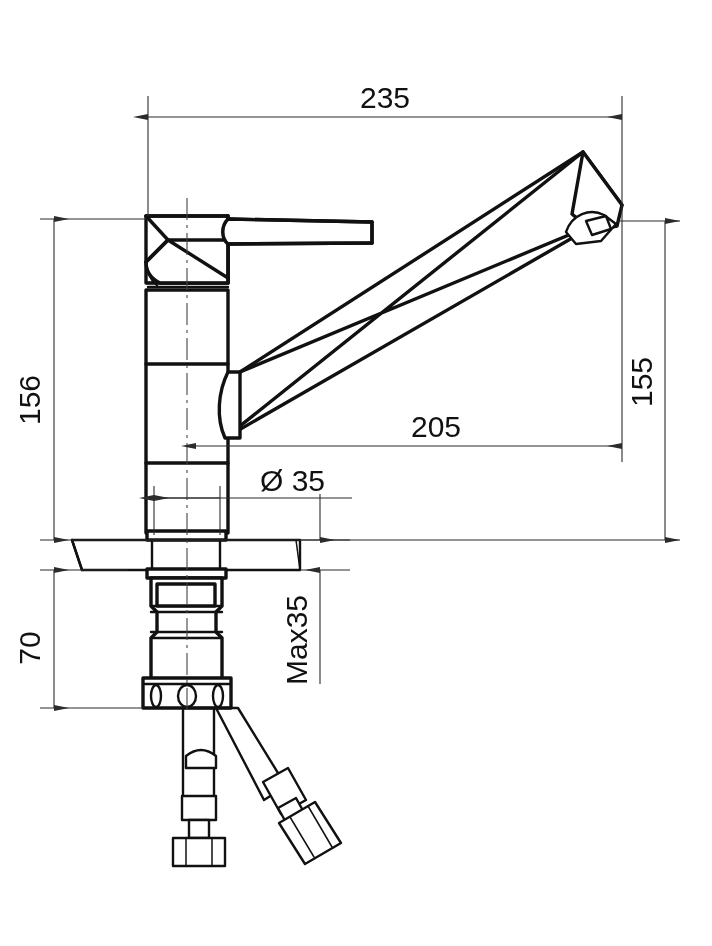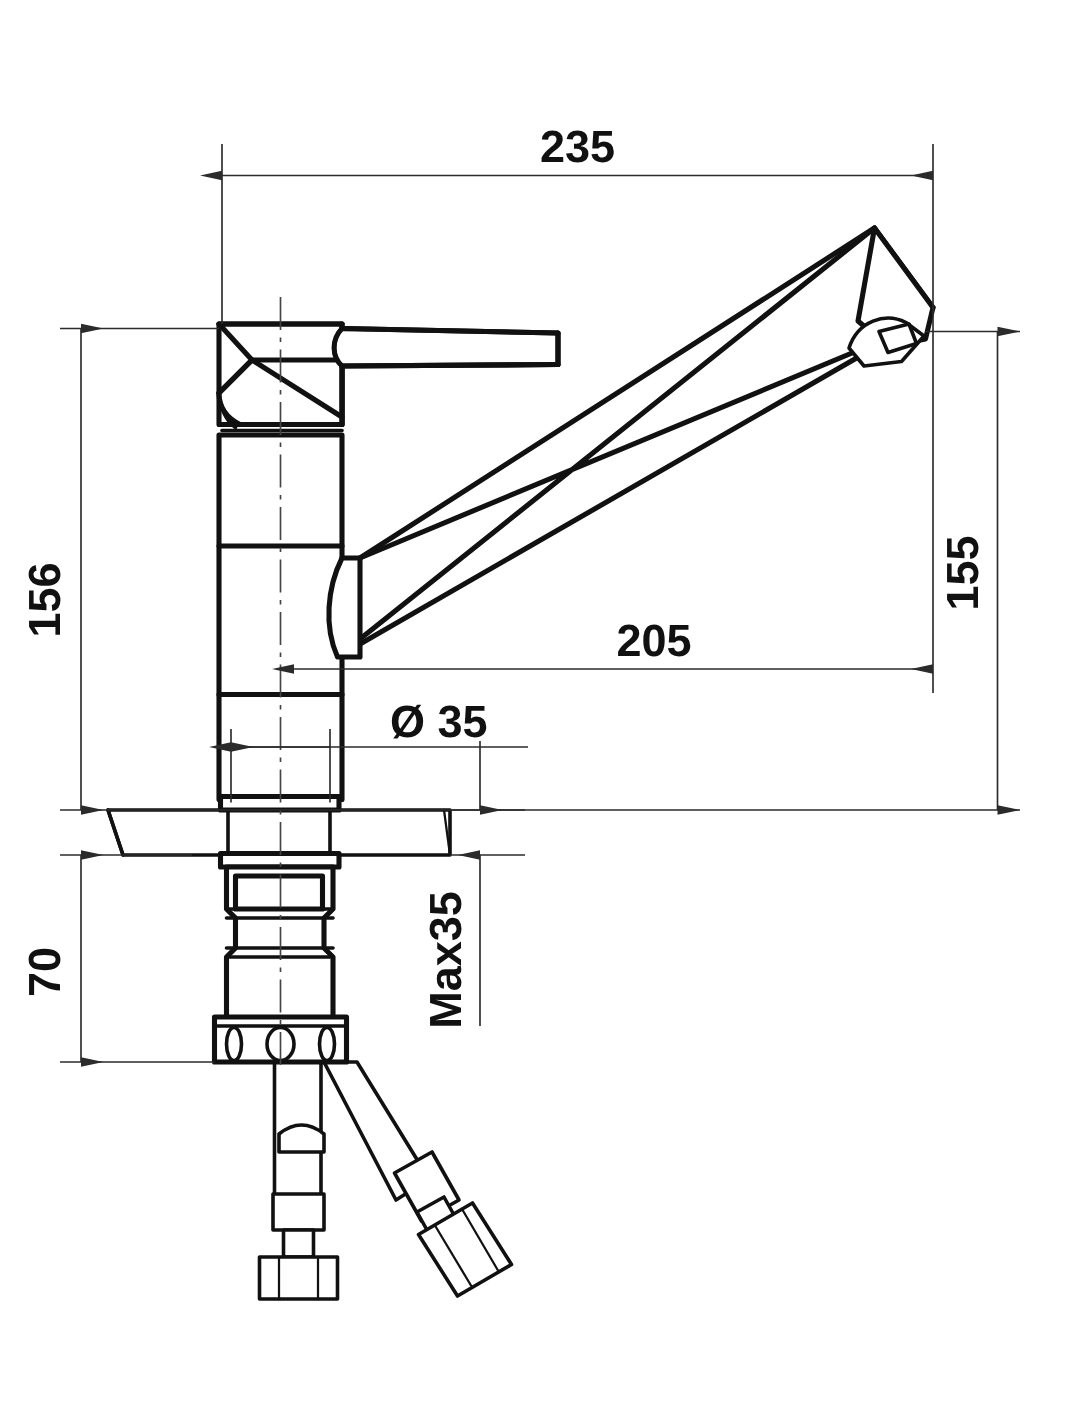--- a/index.html
+++ b/index.html
@@ -9,21 +9,20 @@
   }
   body {
     font-family: "Liberation Sans", sans-serif;
   }
   #canvas-wrap {
     position: relative;
     width: 712px;
     height: 946px;
     background: #ffffff;
     overflow: hidden;
-    font-weight: bold;
   }
   svg#drawing {
     display: block;
     width: 712px;
     height: 946px;
   }
   .dim-text {
     font-family: "Liberation Sans", sans-serif;
     font-size: 30px;
     fill: #111111;

